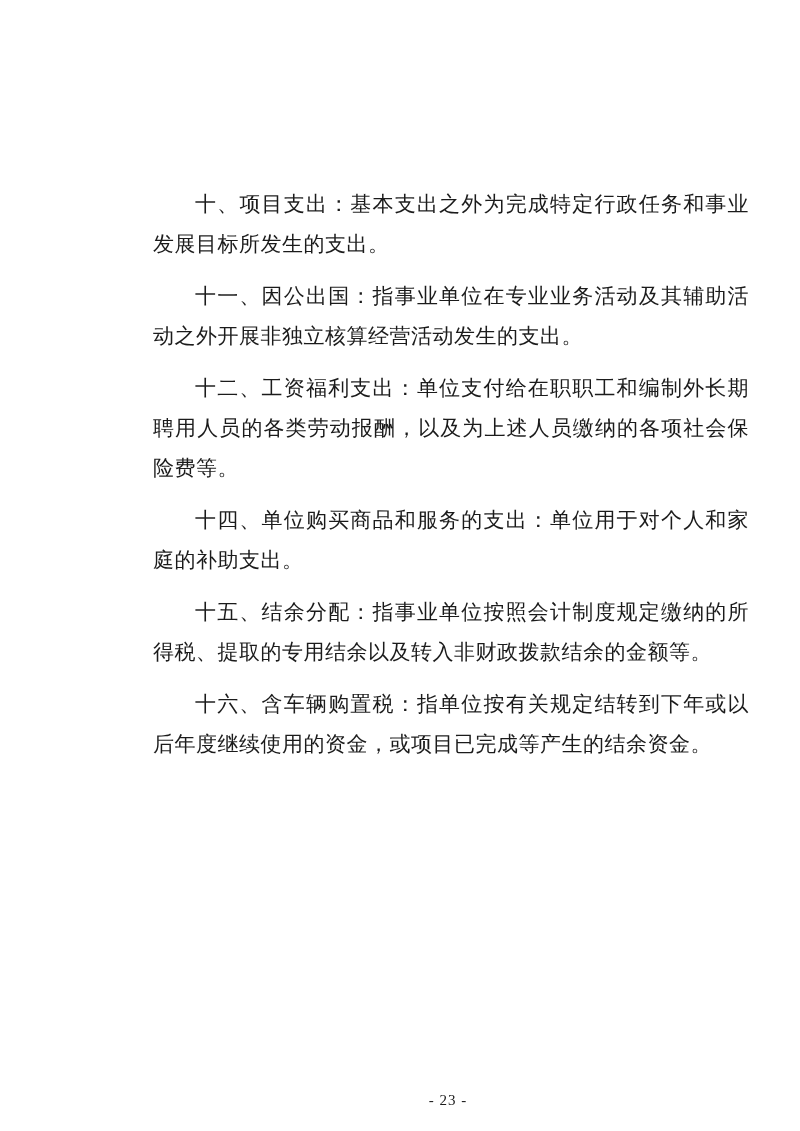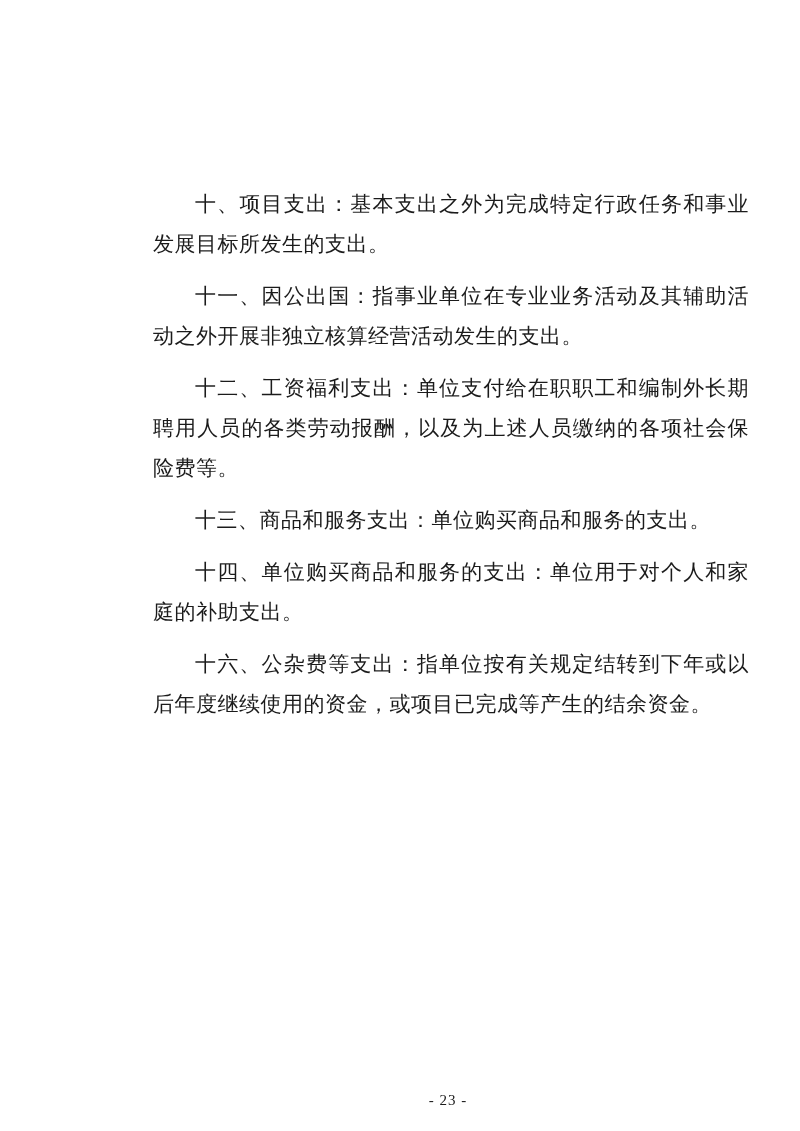--- a/index.html
+++ b/index.html
@@ -42,18 +42,18 @@
   }
 </style>
 </head>
 <body>
 
 <div class="page">
   <div class="content">
     <p class="para">十、项目支出：基本支出之外为完成特定行政任务和事业发展目标所发生的支出。</p>
     <p class="para">十一、因公出国：指事业单位在专业业务活动及其辅助活动之外开展非独立核算经营活动发生的支出。</p>
     <p class="para">十二、工资福利支出：单位支付给在职职工和编制外长期聘用人员的各类劳动报酬，以及为上述人员缴纳的各项社会保险费等。</p>
-    <p class="para">十三、商品和服务支出：单位购买商品和服务的支出。</p>
     <p class="para">十四、单位购买商品和服务的支出：单位用于对个人和家庭的补助支出。</p>
-    <p class="para">十六、公杂费等支出：指单位按有关规定结转到下年或以后年度继续使用的资金，或项目已完成等产生的结余资金。</p>
+    <p class="para">十五、结余分配：指事业单位按照会计制度规定缴纳的所得税、提取的专用结余以及转入非财政拨款结余的金额等。</p>
+    <p class="para">十六、含车辆购置税：指单位按有关规定结转到下年或以后年度继续使用的资金，或项目已完成等产生的结余资金。</p>
   </div>
   <div class="page-footer">- 23 -</div>
 </div>
 
 </body></html>

